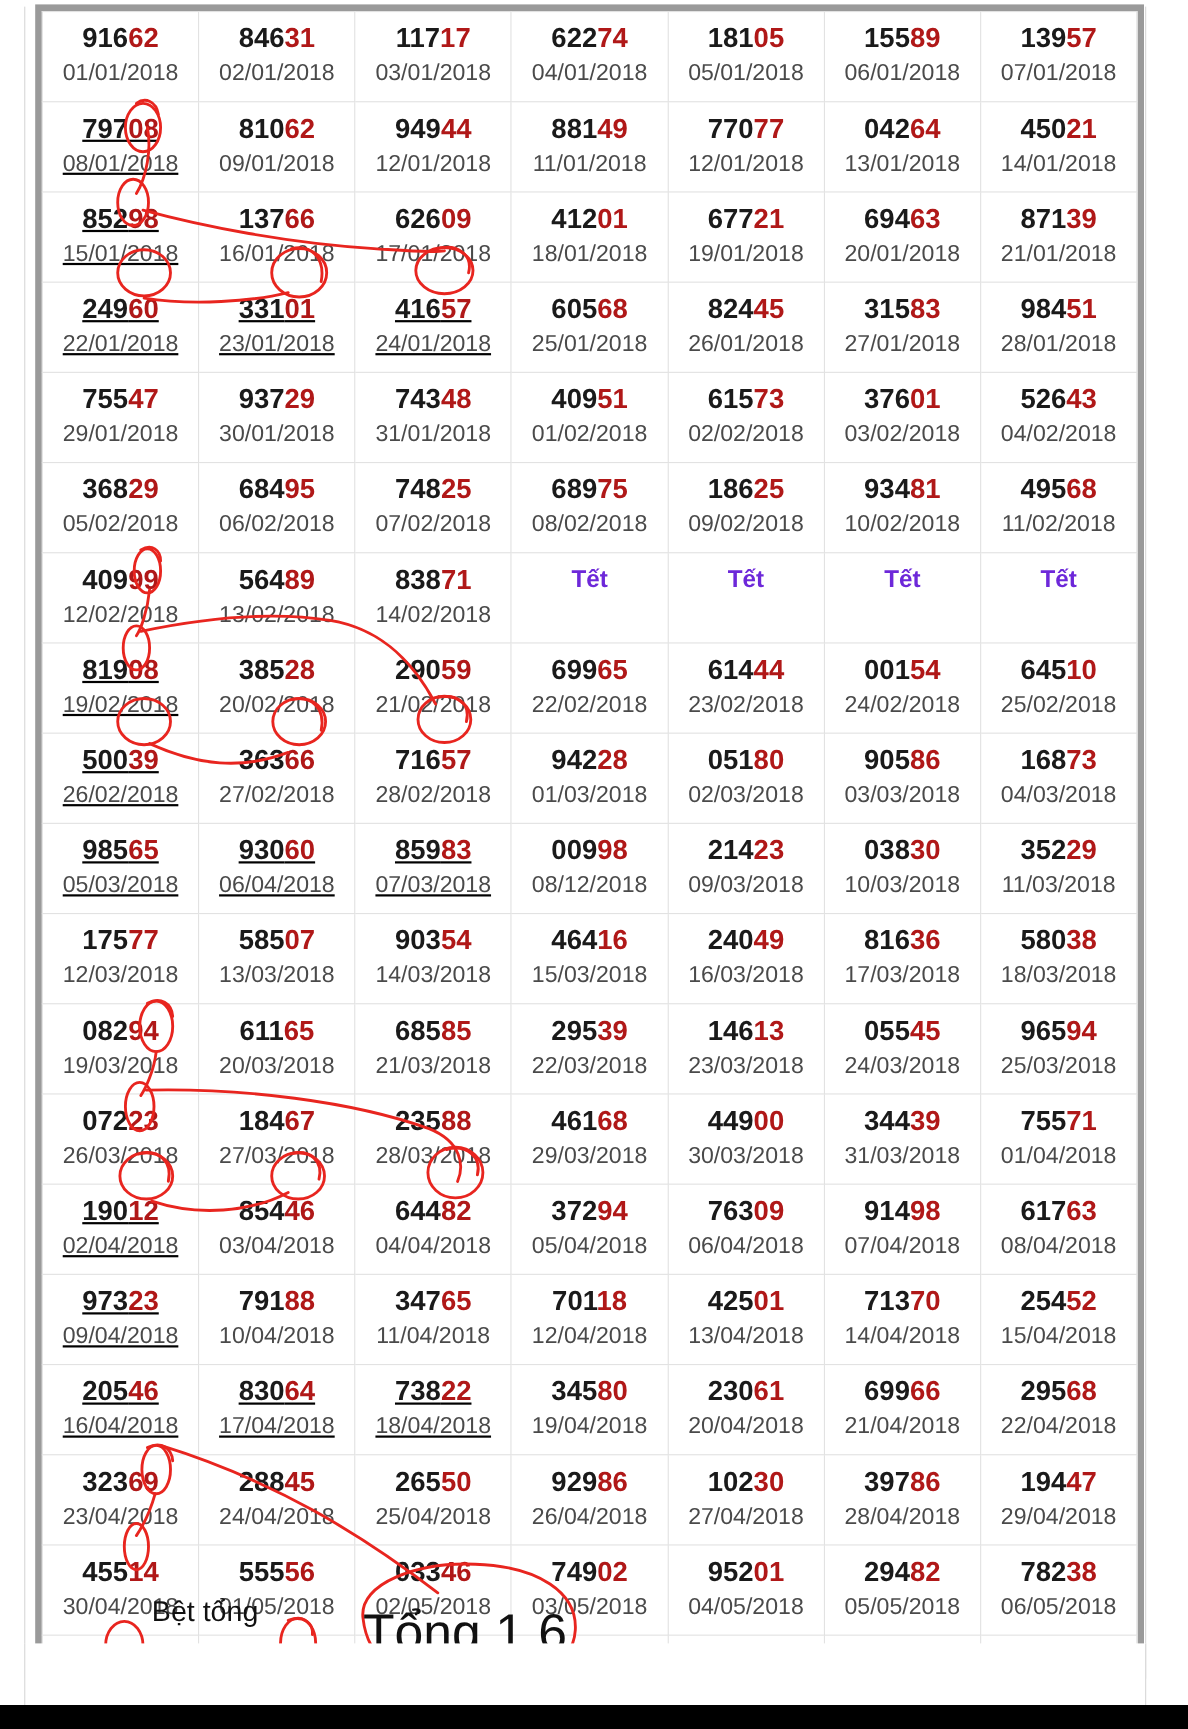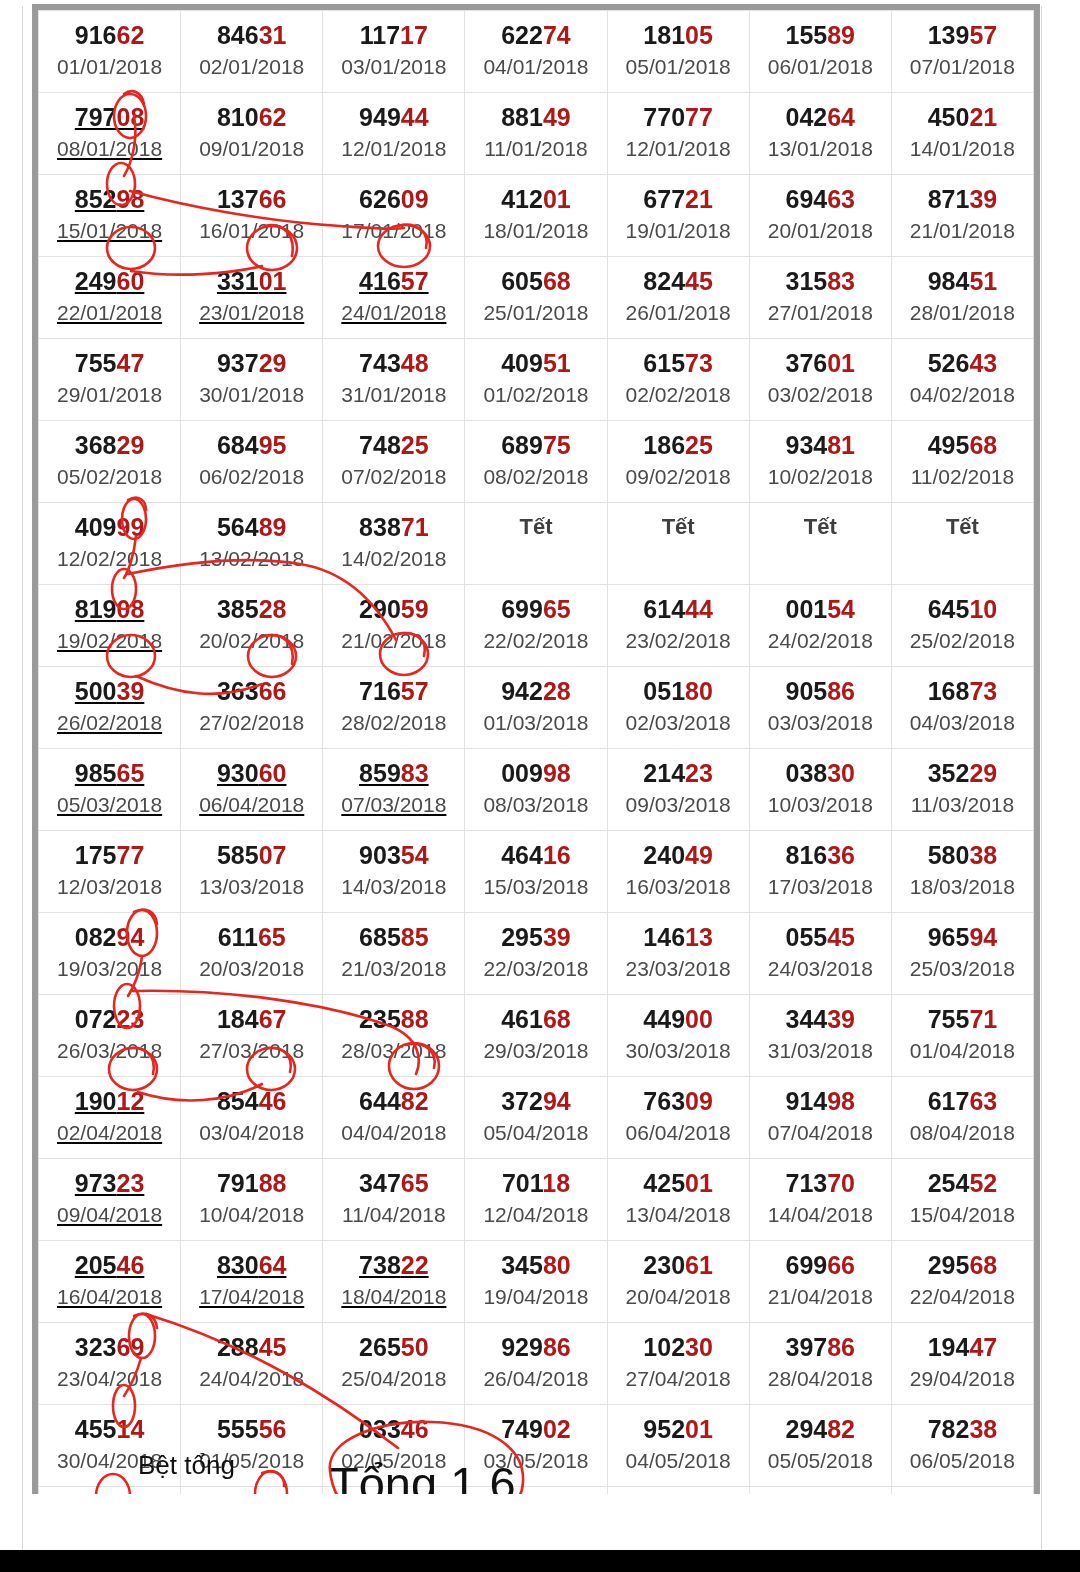--- a/index.html
+++ b/index.html
@@ -51,21 +51,21 @@
     font-weight:bold;
     letter-spacing:0px;
     line-height:30px;
     color:#1a1a1a;
     white-space:nowrap;
   }
   .num .tail{ color:#b01818; }
   .tet{
     font-size:22px;
     font-weight:bold;
-    color:#404040;
+    color:#6d28d9;
     line-height:30px;
   }
   .date{
     font-size:21px;
     color:#4a4a4a;
     line-height:28px;
     margin-top:3px;
     white-space:nowrap;
   }
   
@@ -393,21 +393,21 @@
             <td class="hl">
               <div class="num"><span>930</span><span class="tail">60</span></div>
               <div class="date">06/04/2018</div>
             </td>
             <td class="hl">
               <div class="num"><span>859</span><span class="tail">83</span></div>
               <div class="date">07/03/2018</div>
             </td>
             <td class="">
               <div class="num"><span>009</span><span class="tail">98</span></div>
-              <div class="date">08/03/2018</div>
+              <div class="date">08/12/2018</div>
             </td>
             <td class="">
               <div class="num"><span>214</span><span class="tail">23</span></div>
               <div class="date">09/03/2018</div>
             </td>
             <td class="weekend">
               <div class="num"><span>038</span><span class="tail">30</span></div>
               <div class="date">10/03/2018</div>
             </td>
             <td class="weekend">

